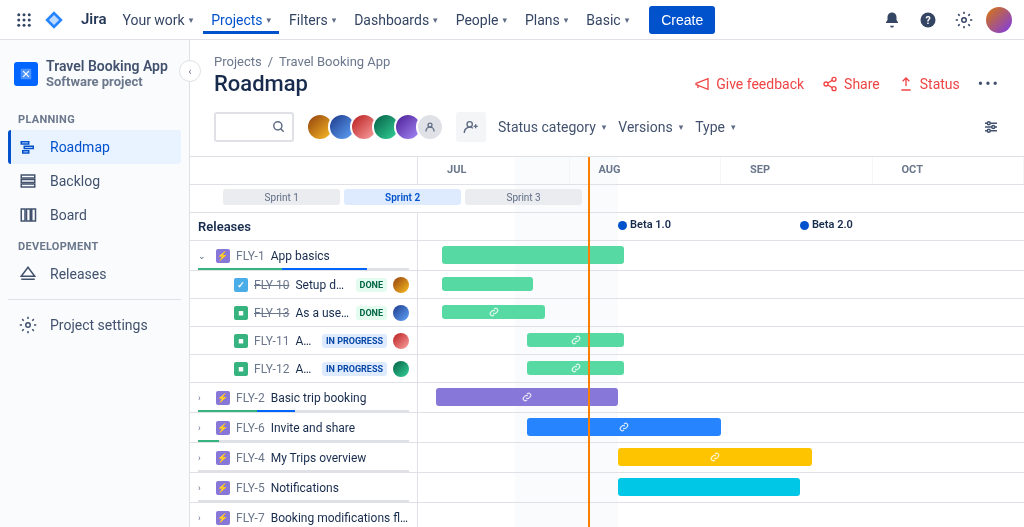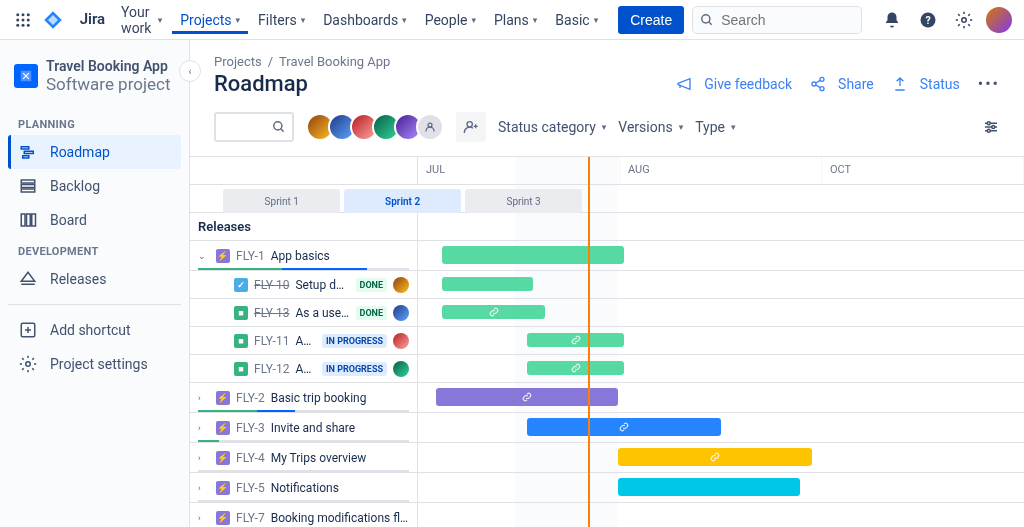--- a/index.html
+++ b/index.html
@@ -24,35 +24,35 @@
 .top-icons > * { width: 28px; height: 28px; display: flex; align-items: center; justify-content: center; cursor: pointer; color: #344563; border-radius: 50%; }
 .avatar { width: 26px; height: 26px; border-radius: 50%; background: linear-gradient(135deg,#d97706,#7c3aed); }
 
 
 .layout { display: flex; height: calc(527px - 40px); }
 .sidebar { width: 190px; border-right: 1px solid #DFE1E6; padding: 18px 8px 0 8px; background: #FAFBFC; position: relative; }
 .collapse-btn { position: absolute; right: -12px; top: 20px; width: 22px; height: 22px; border-radius: 50%; background: #fff; border: 1px solid #DFE1E6; display: flex; align-items: center; justify-content: center; cursor: pointer; font-size: 10px; color: #5E6C84; }
 .proj-header { display: flex; align-items: center; gap: 8px; padding: 0 6px 16px 6px; }
 .proj-icon { width: 24px; height: 24px; border-radius: 3px; background: #0065FF; display: flex; align-items: center; justify-content: center; color: #fff; }
 .proj-title { font-weight: 600; font-size: 14px; color: #42526E; }
-.proj-sub { font-size: 17px; color: #6B778C; }
+.proj-sub { font-size: 13px; color: #6B778C; font-weight: bold; }
 .sb-section { font-size: 11px; font-weight: 700; color: #6B778C; text-transform: uppercase; padding: 8px 10px 4px; letter-spacing: 0.3px; }
 .sb-item { display: flex; align-items: center; gap: 12px; padding: 7px 10px; border-radius: 3px; cursor: pointer; color: #42526E; font-size: 14px; }
 .sb-item.active { background: #E9F2FF; color: #0052CC; border-left: 3px solid #0052CC; padding-left: 7px; }
 .sb-item .ico { width: 20px; height: 20px; display: flex; align-items: center; justify-content: center; color: inherit; }
 .sb-divider { height: 1px; background: #DFE1E6; margin: 8px 0; }
 
 
 .main { flex: 1; overflow: hidden; display: flex; flex-direction: column; }
 .breadcrumb { padding: 14px 24px 0; font-size: 13px; color: #6B778C; display: flex; gap: 6px; }
 .breadcrumb a { color: #6B778C; text-decoration: none; cursor: pointer; }
 .page-header { display: flex; align-items: center; padding: 2px 24px 10px; }
 .page-title { font-size: 22px; font-weight: 500; color: #172B4D; }
 .header-actions { margin-left: auto; display: flex; align-items: center; gap: 18px; }
-.h-action { display: flex; align-items: center; gap: 12px; cursor: pointer; color: #3b82f6; font-size: 14px; }
+.h-action { display: flex; align-items: center; gap: 6px; cursor: pointer; color: #ef4444; font-size: 14px; }
 .ellipsis { font-size: 16px; letter-spacing: 2px; cursor: pointer; color: #42526E; }
 
 
 .filters { display: flex; align-items: center; gap: 12px; padding: 6px 24px 14px; }
 .mini-search { width: 80px; position: relative; border: 2px solid #DFE1E6; border-radius: 3px; height: 30px; }
 .mini-search .ico { position: absolute; right: 6px; top: 50%; transform: translateY(-50%); color: #5E6C84; }
 .avatars { display: flex; }
 .avatars .av { width: 28px; height: 28px; border-radius: 50%; border: 2px solid #fff; margin-left: -6px; }
 .avatars .av:first-child { margin-left: 0; }
 .av1{background:linear-gradient(135deg,#92400e,#fbbf24);} .av2{background:linear-gradient(135deg,#1e3a8a,#60a5fa);} .av3{background:linear-gradient(135deg,#b91c1c,#fca5a5);} .av4{background:linear-gradient(135deg,#065f46,#34d399);} .av5{background:linear-gradient(135deg,#4c1d95,#a78bfa);}
@@ -61,22 +61,22 @@
 .filter-dd { display: flex; align-items: center; gap: 6px; cursor: pointer; color: #42526E; font-size: 14px; }
 .view-settings { margin-left: auto; cursor: pointer; color: #42526E; }
 
 
 .roadmap { flex: 1; overflow: auto; border-top: 1px solid #DFE1E6; position: relative; }
 .rm-row { display: flex; border-bottom: 1px solid #DFE1E6; min-height: 28px; align-items: stretch; }
 .rm-left { width: 228px; flex-shrink: 0; border-right: 1px solid #DFE1E6; padding: 4px 8px; display: flex; align-items: center; font-size: 13px; }
 .rm-left.header { font-weight: 600; color: #172B4D; font-size: 13px; }
 .rm-right { flex: 1; position: relative; }
 .rm-header-row .rm-right { display: flex; }
-.month { flex: 1; padding: 6px 8px; font-size: 11px; font-weight: 400; color: #6B778C; border-right: 1px solid #F4F5F7; }
-.sprint-pill { position: absolute; top: 4px; height: 24px; border-radius: 3px; font-size: 10px; display: flex; align-items: center; justify-content: center; color: #5E6C84; }
+.month { flex: 1; padding: 6px 8px; font-size: 11px; font-weight: 700; color: #6B778C; border-right: 1px solid #F4F5F7; margin-left: 21px; }
+.sprint-pill { position: absolute; top: 4px; height: 16px; border-radius: 3px; font-size: 10px; display: flex; align-items: center; justify-content: center; color: #5E6C84; }
 .sprint-past { background: #EBECF0; }
 .sprint-active { background: #DEEBFF; color: #0052CC; font-weight: 600; }
 .release-dot { position: absolute; top: 8px; width: 9px; height: 9px; border-radius: 50%; background: #0052CC; }
 .release-lbl { position: absolute; top: 5px; font-size: 11px; font-weight: 600; color: #172B4D; }
 
 
 .issue-left { display: flex; align-items: center; gap: 6px; width: 100%; font-size: 12px; }
 .exp { width: 12px; font-size: 9px; color: #5E6C84; cursor: pointer; }
 .issue-ico { width: 14px; height: 14px; border-radius: 2px; display:flex;align-items:center;justify-content:center;color:#fff;font-size:9px;font-weight:bold;flex-shrink:0; }
 .epic-ico { background: #8777D9; } .story-ico{background:#36B37E;} .task-ico{background:#4BADE8;}
@@ -152,29 +152,20 @@
         <span>Plans</span>
         <span class="chev">▾</span>
       </div>
       <div class="nav-item">
         <span>Basic</span>
         <span class="chev">▾</span>
       </div>
     </div>
   <button class="create-btn">Create</button>
   <div class="spacer"></div>
-  <div class="search-box">
-    <span class="ico">
-        <svg width="14" height="14" viewBox="0 0 24 24" fill="none" stroke="currentColor" stroke-width="2.5">
-          <circle cx="10" cy="10" r="7"></circle>
-          <line x1="20" y1="20" x2="15" y2="15"></line>
-        </svg>
-      </span>
-    <input type="text" placeholder="Search" style="">
-  </div>
   <div class="top-icons">
     <div>
         <svg width="18" height="18" viewBox="0 0 24 24" fill="currentColor">
           <path d="M12 2a6 6 0 0 0-6 6v4l-2 3v1h16v-1l-2-3V8a6 6 0 0 0-6-6zm0 20a2.5 2.5 0 0 0 2.5-2.5h-5A2.5 2.5 0 0 0 12 22z"></path>
         </svg>
       </div>
     <div>
         <svg width="18" height="18" viewBox="0 0 24 24" fill="currentColor">
           <circle cx="12" cy="12" r="10"></circle>
           <text x="12" y="17" text-anchor="middle" fill="#fff" font-size="14" font-weight="bold">?</text>
@@ -244,30 +235,20 @@
             <svg width="18" height="18" viewBox="0 0 24 24" fill="none" stroke="currentColor" stroke-width="2">
               <path d="M3 15l9-12 9 12H3z"></path>
               <line x1="3" y1="19" x2="21" y2="19"></line>
             </svg>
           </span>
           <span>Releases</span>
         </div>
       </div>
     <div class="sb-divider"></div>
     <div id="sidebar-footer">
-        <div class="sb-item">
-          <span class="ico">
-            <svg width="18" height="18" viewBox="0 0 24 24" fill="none" stroke="currentColor" stroke-width="2">
-              <rect x="3" y="3" width="18" height="18" rx="2"></rect>
-              <line x1="12" y1="8" x2="12" y2="16"></line>
-              <line x1="8" y1="12" x2="16" y2="12"></line>
-            </svg>
-          </span>
-          <span>Add shortcut</span>
-        </div>
         <div class="sb-item">
           <span class="ico">
             <svg width="18" height="18" viewBox="0 0 24 24" fill="none" stroke="currentColor" stroke-width="2">
               <circle cx="12" cy="12" r="3"></circle>
               <path d="M12 1v3m0 16v3M4.2 4.2l2.1 2.1m11.4 11.4 2.1 2.1M1 12h3m16 0h3M4.2 19.8l2.1-2.1m11.4-11.4 2.1-2.1"></path>
             </svg>
           </span>
           <span>Project settings</span>
         </div>
       </div>
@@ -369,32 +350,39 @@
         </div>
     </div>
 
     <div class="roadmap" id="roadmap">
         <div class="bg-month" style="left: 324.96px; width: 103.02px; z-index: -1;"></div>
         <div class="rm-row rm-header-row" style="height:26px">
           <div class="rm-left"></div>
           <div class="rm-right">
             <div class="month">JUL</div>
             <div class="month">AUG</div>
+            <div class="month">SEP</div>
             <div class="month">OCT</div>
           </div>
         </div>
         <div class="rm-row" style="height:24px">
           <div class="rm-right">
             <div class="sprint-pill sprint-past" style="left:4%;width:14%">Sprint 1</div>
             <div class="sprint-pill sprint-active" style="left:18.5%;width:14%">Sprint 2</div>
             <div class="sprint-pill sprint-past" style="left:33%;width:14%">Sprint 3</div>
           </div>
         </div>
         <div class="rm-row" style="height:26px">
           <div class="rm-left header">Releases</div>
+          <div class="rm-right">
+            <div class="release-dot" style="left:33%"></div>
+            <div class="release-lbl" style="left:35%">Beta 1.0</div>
+            <div class="release-dot" style="left:63%"></div>
+            <div class="release-lbl" style="left:65%">Beta 2.0</div>
+          </div>
         </div>
         <div class="rm-row" style="height:30px">
           <div class="rm-left" style="position:relative">
             <div class="issue-left" style="padding-left:0px">
               <span class="exp">⌄</span>
               <span class="issue-ico epic-ico">⚡</span>
               <span class="issue-key ">FLY-1</span>
               <span class="issue-sum">App basics</span>
             </div>
             <div class="progress-bar">
@@ -501,21 +489,21 @@
                 <path d="M14 10a5 5 0 0 0-7 0l-3 3a5 5 0 0 0 7 7l1-1"></path>
               </svg>
             </div>
           </div>
         </div>
         <div class="rm-row" style="height:30px">
           <div class="rm-left" style="position:relative">
             <div class="issue-left" style="padding-left:0px">
               <span class="exp">›</span>
               <span class="issue-ico epic-ico">⚡</span>
-              <span class="issue-key ">FLY-3</span>
+              <span class="issue-key ">FLY-6</span>
               <span class="issue-sum">Invite and share</span>
             </div>
             <div class="progress-bar">
               <div class="done" style="width:10%"></div>
               <div class="prog" style="left:10%;width:0%"></div>
             </div>
           </div>
           <div class="rm-right">
             <div class="bar  c-blue" style="left:18%;width:32%">
               <svg class="link" viewBox="0 0 24 24" fill="none" stroke="currentColor" stroke-width="3">

